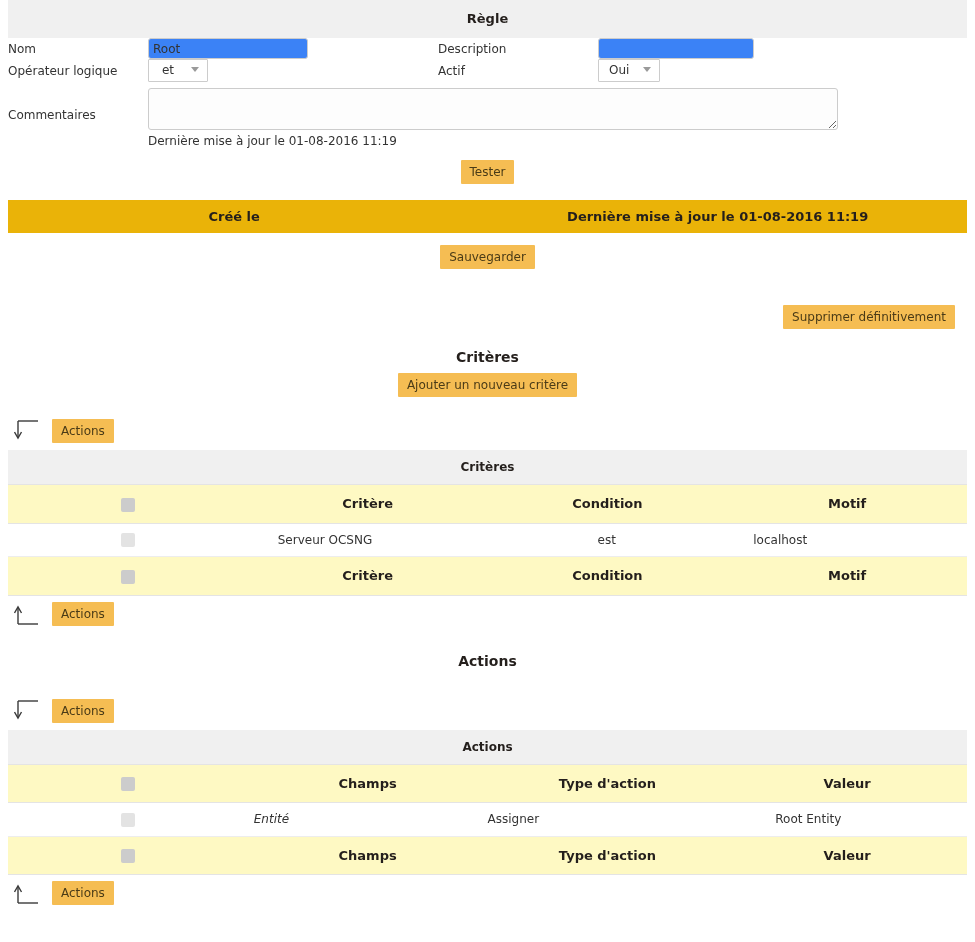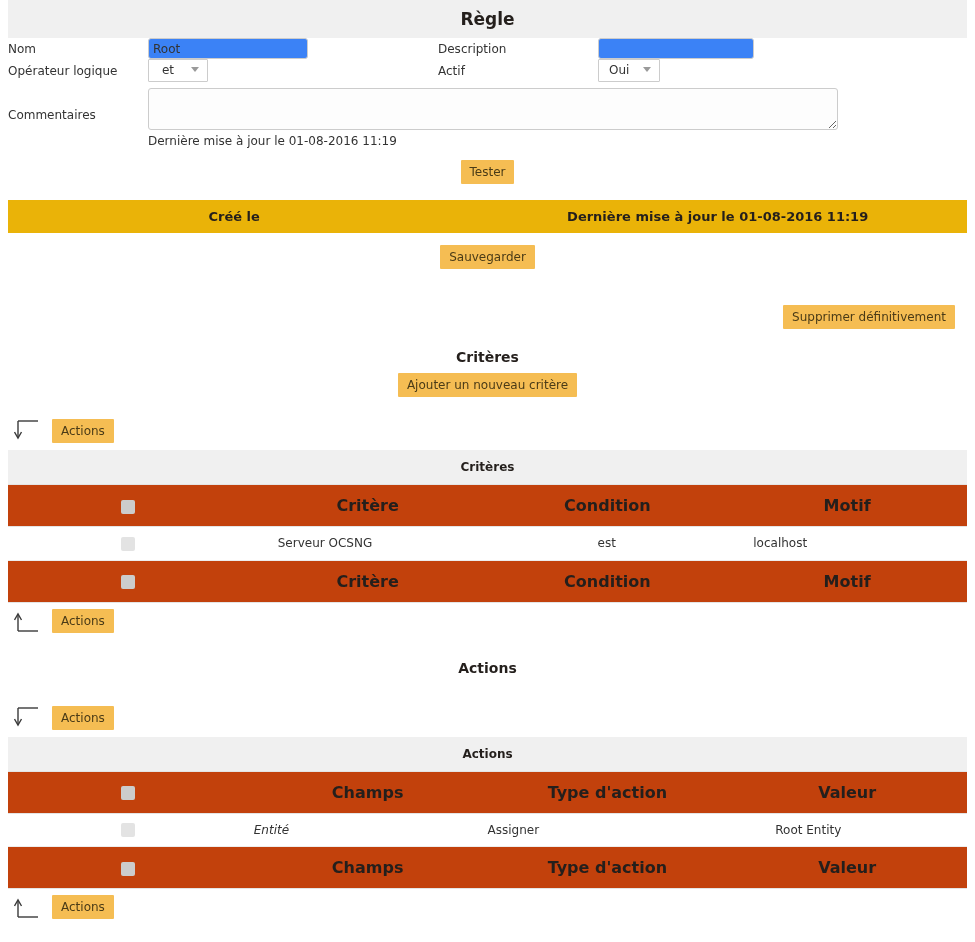--- a/index.html
+++ b/index.html
@@ -26,21 +26,21 @@
   .band {
     background: #f0f0f0;
     width: 959px;
     margin: 0 8px;
     box-sizing: border-box;
   }
   .band-title {
     text-align: center;
     font-weight: bold;
     color: #241f1c;
-    font-size: 17px;
+    font-size: 13px;
     padding: 9px 0;
   }
 
   
   .rule-header {
     height: 38px;
     line-height: 38px;
   }
   .rule-header .band-title { padding: 0; line-height: 38px; }
 
@@ -163,23 +163,23 @@
   table.tbl .sect-row td {
     background: #f0f0f0;
     text-align: center;
     font-weight: bold;
     font-size: 12px;
     color: #241f1c;
     padding: 10px 0;
     border-bottom: 1px solid #e4e4e4;
   }
   table.tbl th {
-    background: #c2410c;
+    background: #fef9c3;
     font-weight: bold;
-    font-size: 16px;
+    font-size: 13px;
     color: #241f1c;
     padding: 11px 0;
     border-bottom: 1px solid #e4e4e4;
     border-top: 1px solid #ededed;
   }
   table.tbl td.cell {
     background: #ffffff;
     font-size: 12px;
     color: #333333;
     padding: 9px 0;

